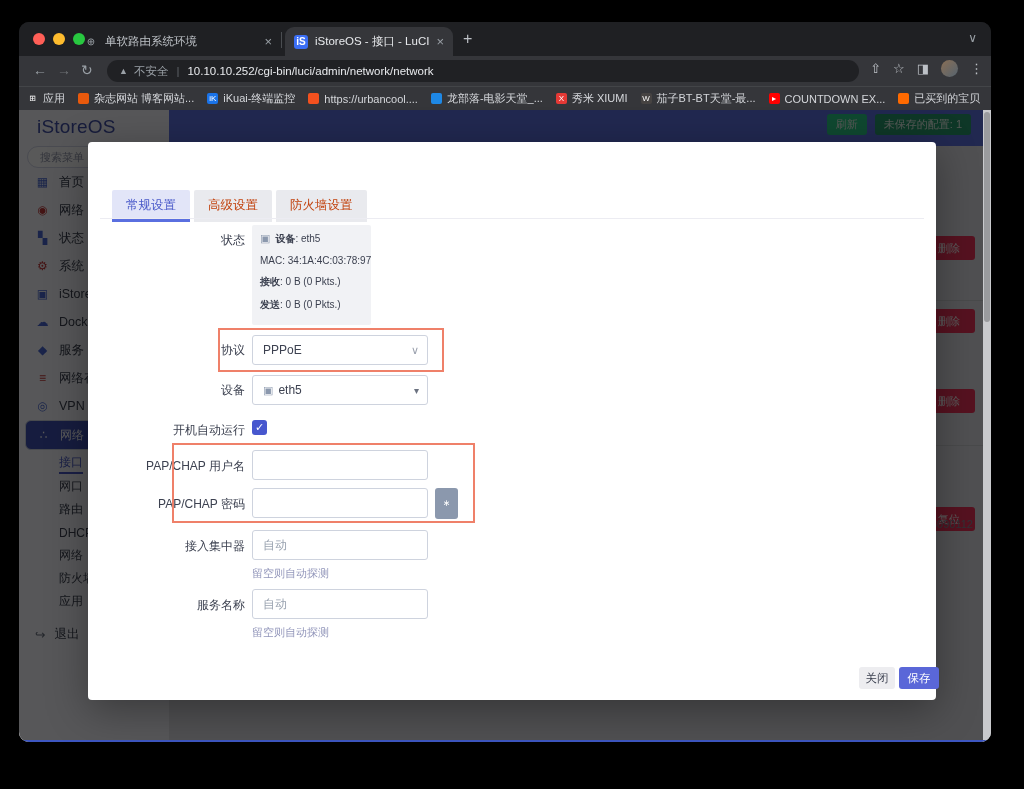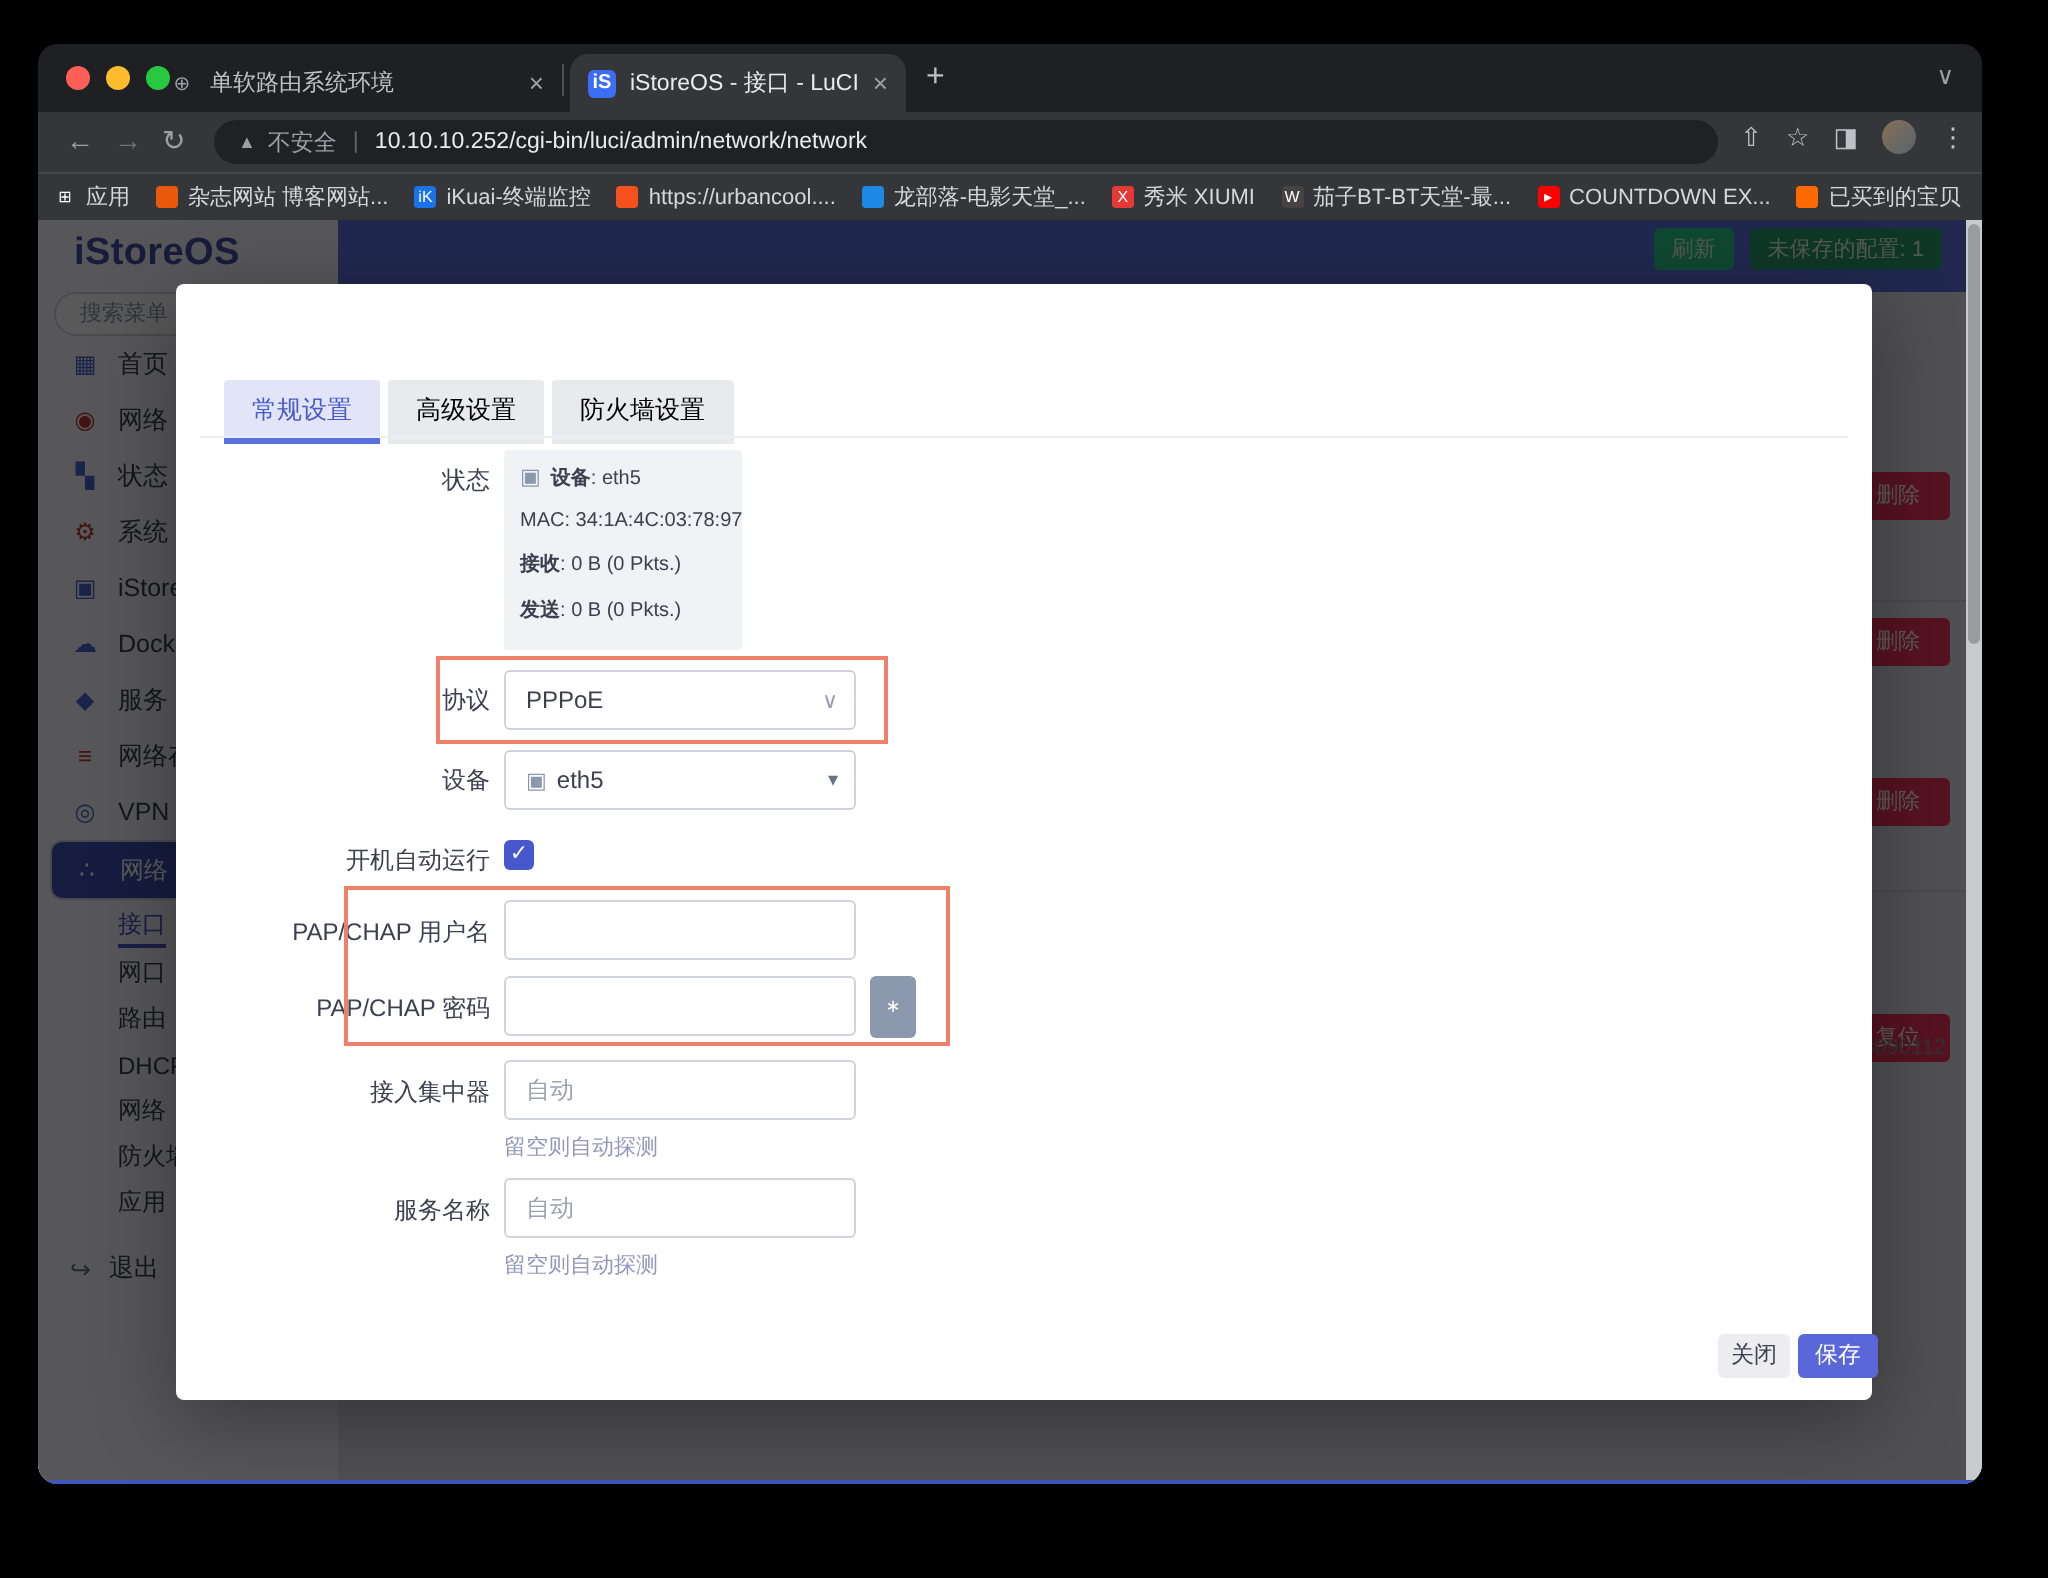--- a/index.html
+++ b/index.html
@@ -48,21 +48,21 @@
   .ic-lb{background:#1e88e5}.ic-xm{background:#e53935}.ic-wp{background:#464342; border-radius:50%}
   .ic-yt{background:#f00}.ic-tb2{background:#ff6a00}
   .bm-spacer { flex:1; }
   .bm-div { width:1px; height:14px; background:#55585c; }
 
   
   .page { position:absolute; left:0; top:88px; right:0; bottom:0; background:#e4e5ea; }
 
   
   .sidebar { position:absolute; left:0; top:0; width:150px; bottom:0; background:#f8f9fe; z-index:1; }
-  .logo { position:absolute; left:18px; top:6px; font-size:19px; font-weight:bold; color:#4250a8; letter-spacing:.2px; }
+  .logo { position:absolute; left:18px; top:6px; font-size:19px; font-weight:normal; color:#4250a8; letter-spacing:.2px; }
   .side-search { position:absolute; left:8px; top:36px; width:132px; height:22px; border:1px solid #d3d6e8; border-radius:12px;
     font-size:11px; color:#9397ab; line-height:20px; padding-left:12px; background:#fff; }
   .menu { position:absolute; left:0; top:58px; right:0; }
   .mi { height:28px; display:flex; align-items:center; gap:9px; padding-left:16px; font-size:12.5px; color:#3c4150; }
   .mi .mic { width:15px; text-align:center; font-size:12px; }
   .mic-blue{color:#4a69d4}.mic-red{color:#c43a3a}.mic-white{color:#fff}
   .mi.sel { background:#3f51b5; border-radius:6px; margin:0 6px; padding-left:10px; color:#fff; }
   .submenu { position:absolute; left:0; top:342px; right:0; }
   .smi { height:23px; display:flex; align-items:center; padding-left:40px; font-size:12px; color:#3c4150; }
   .smi.on span { color:#4a5ac9; border-bottom:2px solid #4a5ac9; padding-bottom:1px; }
@@ -87,21 +87,21 @@
   .scrollbar { position:absolute; right:0; top:0; width:8px; bottom:0; background:#c9cacd; z-index:6; }
   .thumb { position:absolute; left:1px; right:1px; top:2px; height:210px; border-radius:3px; background:#9a9b9e; }
   .bottom-accent { position:absolute; left:0; right:0; bottom:0; height:2px; background:#3d56c0; z-index:7; }
 
   
   .modal { position:absolute; left:69px; top:32px; width:848px; height:558px; background:#fff; border-radius:4px; z-index:10;
     box-shadow:0 10px 40px rgba(0,0,0,.35); }
   .m-header { position:absolute; left:12px; right:12px; top:8px; height:30px; background:#eef0f4; border-radius:3px;
     line-height:30px; padding-left:12px; font-size:12px; font-weight:bold; color:#3c4150; }
   .m-tabs { position:absolute; left:24px; top:48px; display:flex; gap:4px; }
-  .m-tab { padding:7px 14px 8px; font-size:12.5px; background:#e9eaee; color:#000000; border-radius:2px 2px 0 0; }
+  .m-tab { padding:7px 14px 8px; font-size:12.5px; background:#e9eaee; color:#c2410c; border-radius:2px 2px 0 0; }
   .m-tab.on { background:#e2e5f8; color:#4a5ac9; border-bottom:3px solid #5a6fe0; padding-bottom:5px; }
   .m-rule { position:absolute; left:12px; right:12px; top:76px; height:1px; background:#ececf2; }
 
   .f-label { position:absolute; left:0; width:157px; text-align:right; font-size:12px; color:#3c4150; }
   .inp { position:absolute; height:30px; border:1px solid #ced3de; border-radius:3px; background:#fff;
     font-size:12px; color:#3c4150; padding:0 10px; font-family:"Liberation Sans", sans-serif; }
   .inp::placeholder { color:#9aa3b0; }
   .sel { position:absolute; height:30px; border:1px solid #ced3de; border-radius:3px; background:#fff;
     display:flex; align-items:center; padding:0 10px; font-size:12px; color:#3c4150; }
   .sel .chev { position:absolute; right:8px; color:#9aa0ad; font-size:11px; }

